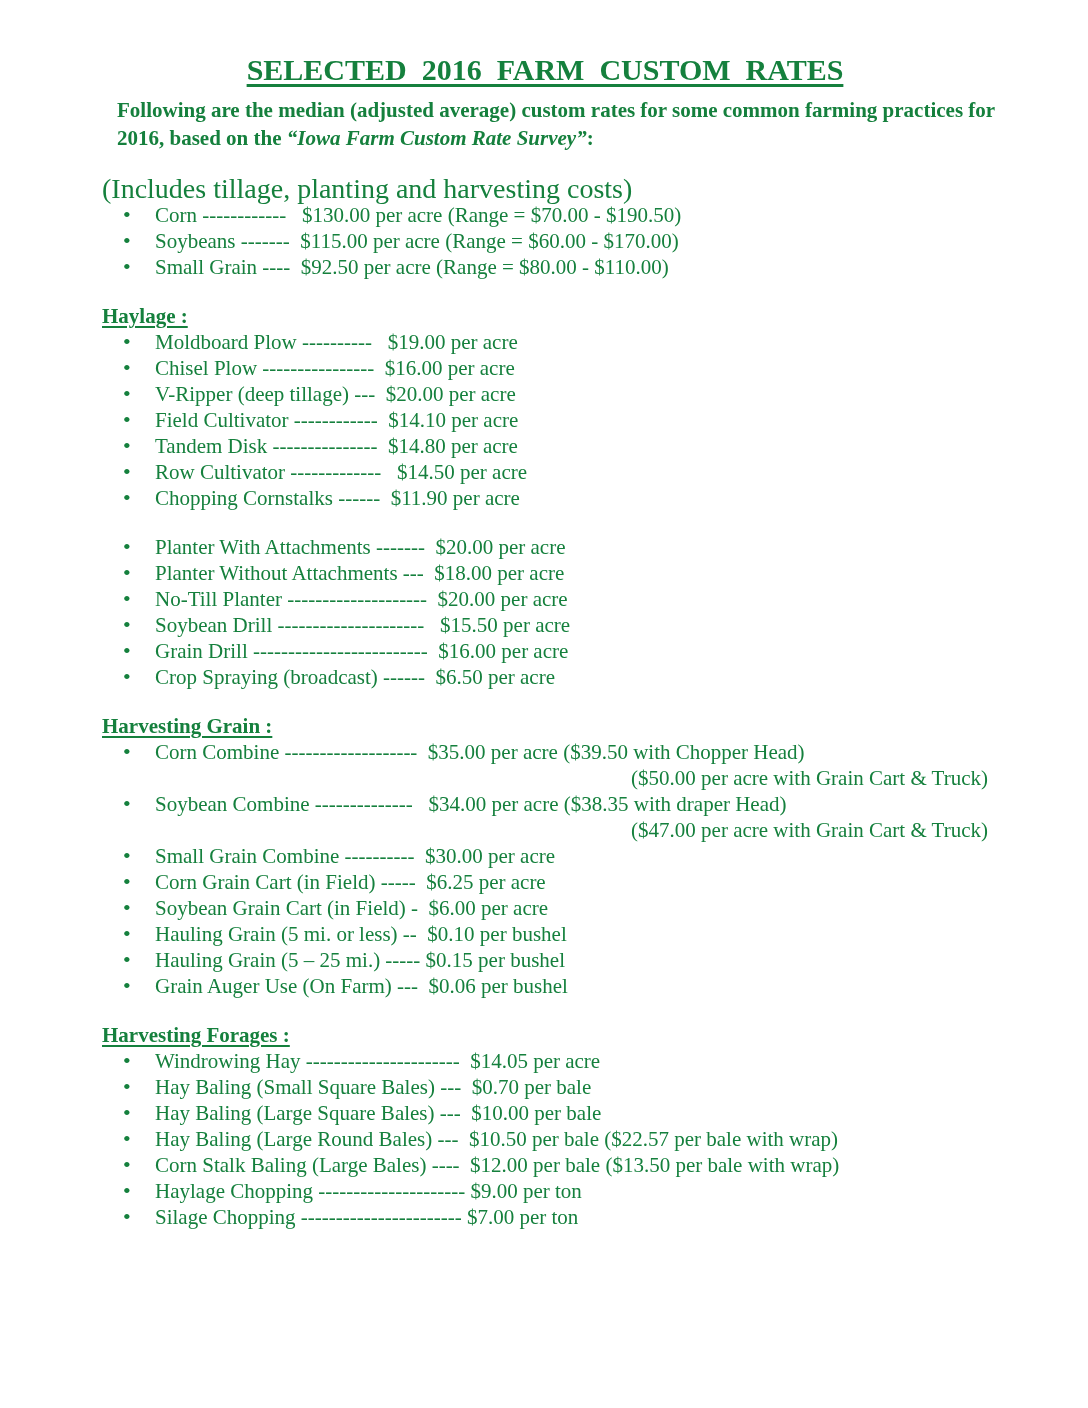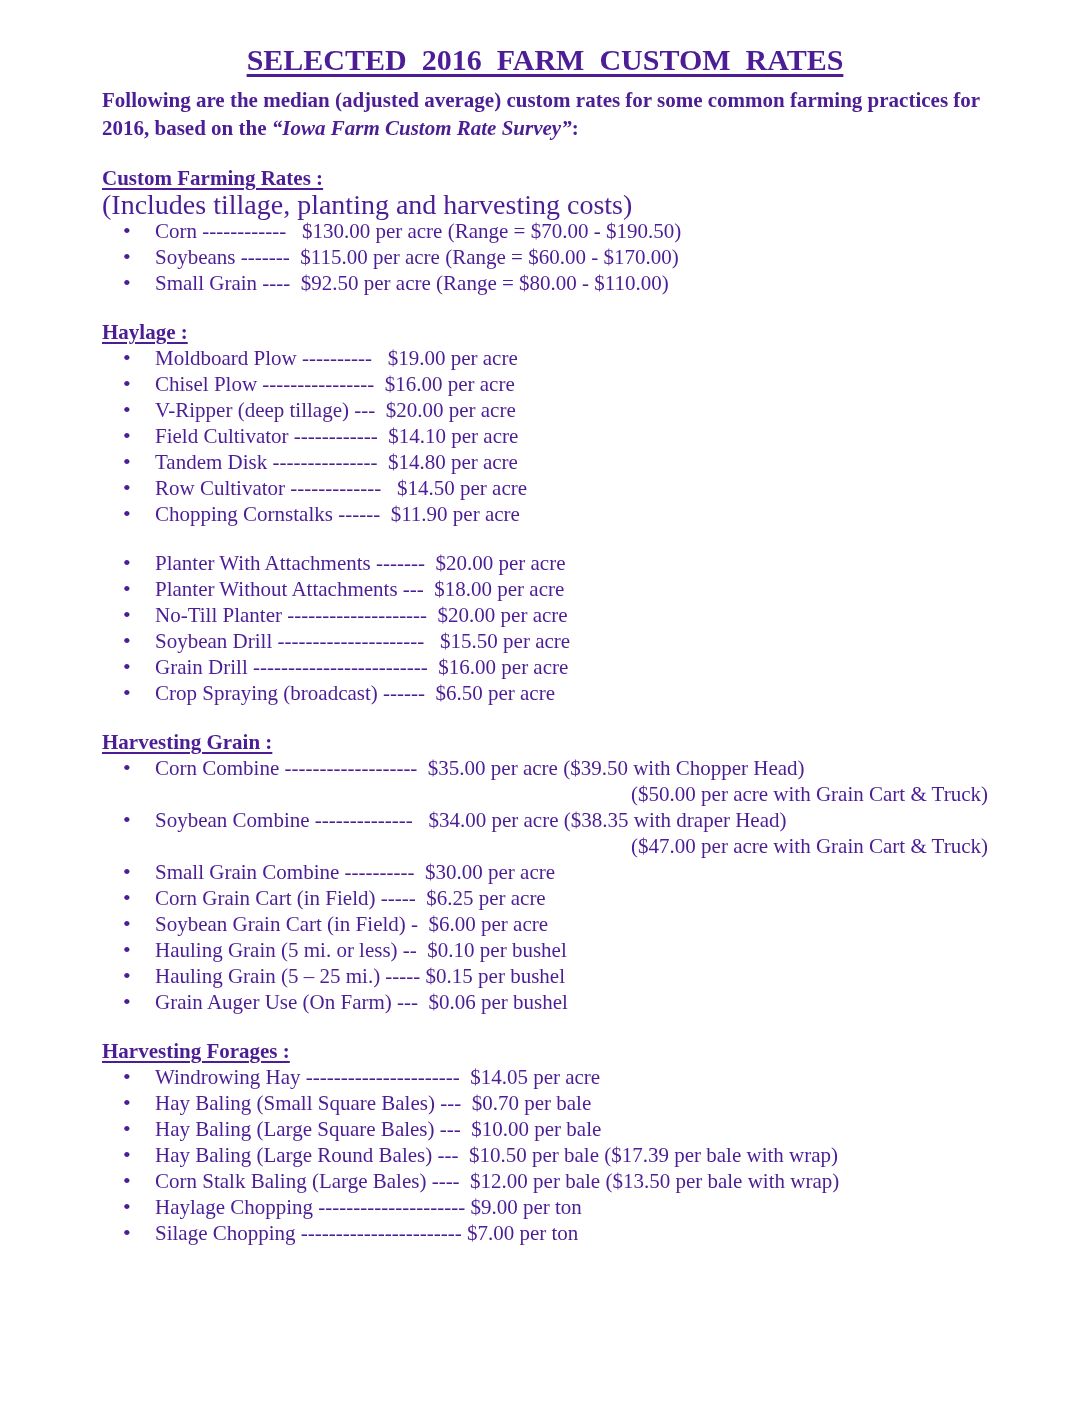--- a/index.html
+++ b/index.html
@@ -5,39 +5,39 @@
   html, body {
     margin: 0;
     padding: 0;
     background: #ffffff;
   }
   .page {
     position: relative;
     width: 1088px;
     height: 1408px;
     box-sizing: border-box;
-    padding: 40px 100px 0 102px;
+    padding: 50px 100px 0 102px;
     background: #ffffff;
-    color: #4c1d95;
+    color: #15803d;
     font-family: "Liberation Serif", "DejaVu Serif", serif;
     overflow: hidden;
   }
   .title {
     margin: 0;
     text-align: center;
     font-size: 30px;
     line-height: 40px;
     font-weight: 700;
     white-space: pre;
     text-decoration: underline;
     text-decoration-thickness: 3px;
     text-underline-offset: 4px;
   }
   .intro {
-    margin: 7px 0 0 0;
+    margin: 7px 0 0 15px;
     font-size: 21px;
     line-height: 27.5px;
     font-weight: 700;
     white-space: nowrap;
   }
   .survey {
     font-style: italic;
   }
   .section {
     margin-top: 23px;
@@ -90,21 +90,20 @@
   }
 </style>
 </head>
 <body>
 
 <div class="page">
   <h1 class="title">SELECTED  2016  FARM  CUSTOM  RATES</h1>
   <p class="intro"><span>Following are the median (adjusted average) custom rates for some common farming practices for</span><br><span>2016, based on the </span><span class="survey">“Iowa Farm Custom Rate Survey”</span><span>:</span></p>
   <div id="sections">
       <section class="section">
-        <h2 class="heading"><span class="heading-text">Custom Farming Rates :</span></h2>
         <p class="subheading">(Includes tillage, planting and harvesting costs)</p>
         <ul class="items">
           <li class="item">
             <span class="bullet">•</span>
             <span class="item-body">
               <span class="item-text">Corn ------------   $130.00 per acre (Range = $70.00 - $190.50)</span>
             </span>
           </li>
           <li class="item">
             <span class="bullet">•</span>
@@ -279,21 +278,21 @@
           </li>
           <li class="item">
             <span class="bullet">•</span>
             <span class="item-body">
               <span class="item-text">Hay Baling (Large Square Bales) ---  $10.00 per bale</span>
             </span>
           </li>
           <li class="item">
             <span class="bullet">•</span>
             <span class="item-body">
-              <span class="item-text">Hay Baling (Large Round Bales) ---  $10.50 per bale ($17.39 per bale with wrap)</span>
+              <span class="item-text">Hay Baling (Large Round Bales) ---  $10.50 per bale ($22.57 per bale with wrap)</span>
             </span>
           </li>
           <li class="item">
             <span class="bullet">•</span>
             <span class="item-body">
               <span class="item-text">Corn Stalk Baling (Large Bales) ----  $12.00 per bale ($13.50 per bale with wrap)</span>
             </span>
           </li>
           <li class="item">
             <span class="bullet">•</span>

